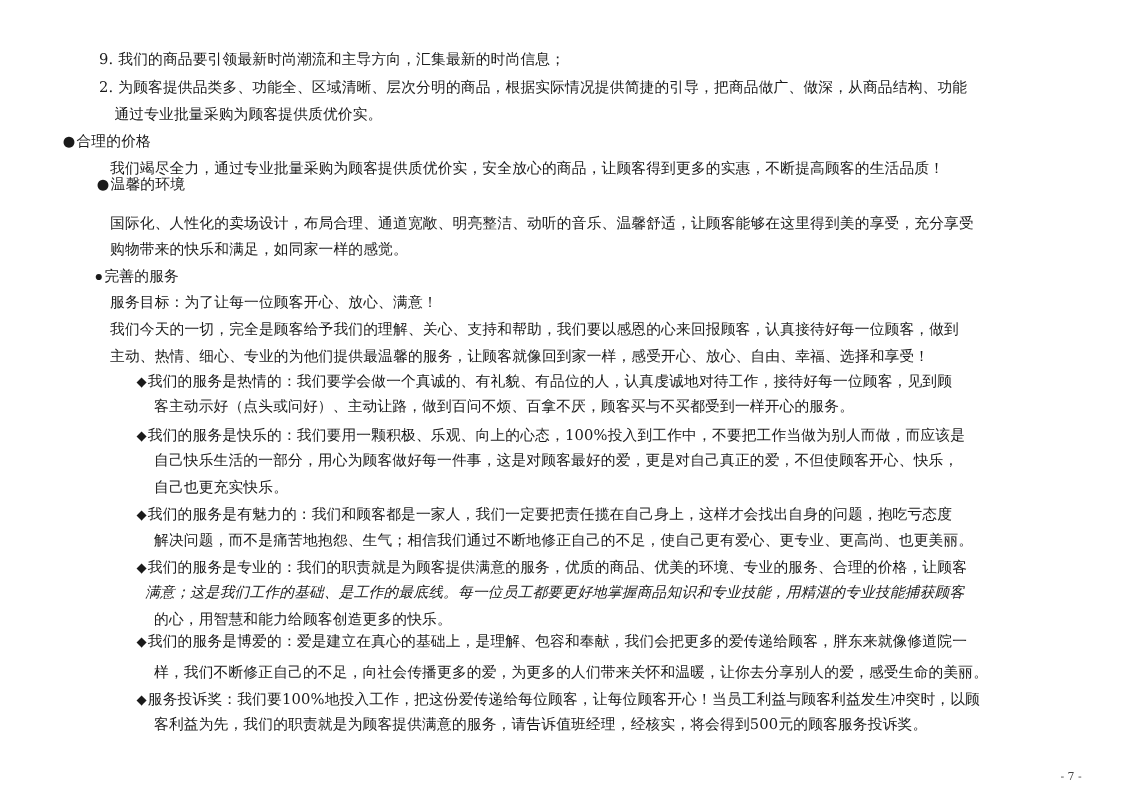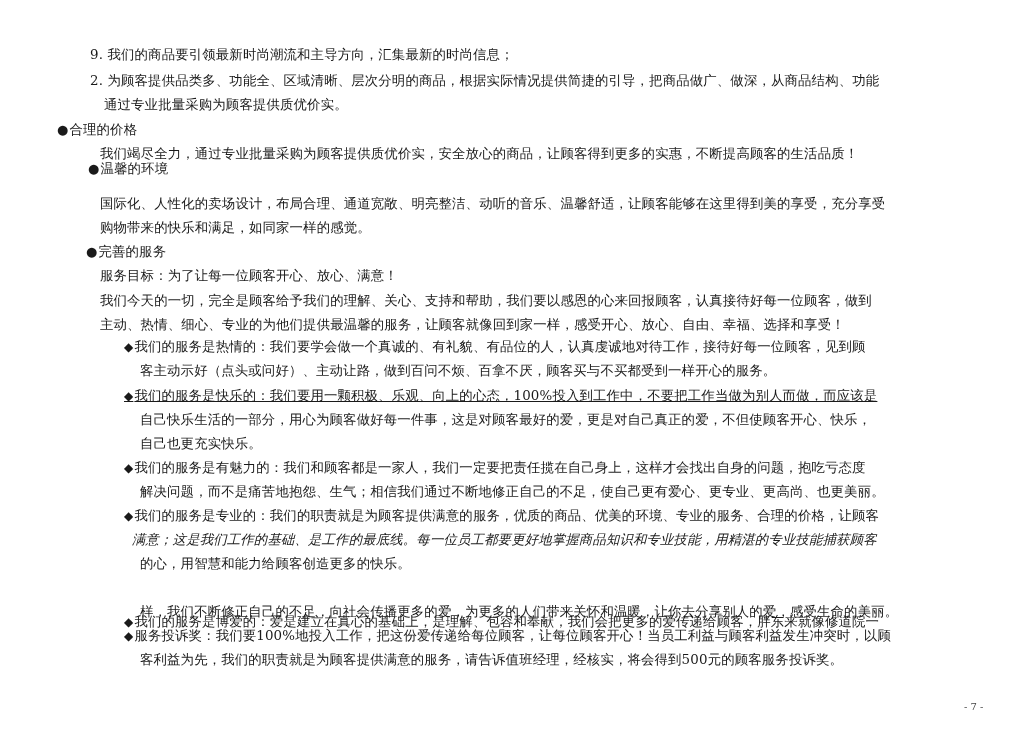--- a/index.html
+++ b/index.html
@@ -23,50 +23,50 @@
     <span class="bullet-dot">●</span><span>合理的价格</span>
   </div>
   <div class="line" style="left:100px; top:146px;">我们竭尽全力，通过专业批量采购为顾客提供质优价实，安全放心的商品，让顾客得到更多的实惠，不断提高顾客的生活品质！</div>
 
   <div class="line" style="left:88px; top:161px;">
     <span class="bullet-dot">●</span><span>温馨的环境</span>
   </div>
   <div class="line" style="left:100px; top:196px;">国际化、人性化的卖场设计，布局合理、通道宽敞、明亮整洁、动听的音乐、温馨舒适，让顾客能够在这里得到美的享受，充分享受</div>
   <div class="line" style="left:100px; top:220px;">购物带来的快乐和满足，如同家一样的感觉。</div>
 
-  <div class="line" style="left:86px; top:244px;">
+  <div class="line" style="left:86px; top:244px;font-family:Liberation Mono, monospace;">
     <span class="bullet-dot">●</span><span>完善的服务</span>
   </div>
   <div class="line" style="left:100px; top:268px;">服务目标：为了让每一位顾客开心、放心、满意！</div>
   <div class="line" style="left:100px; top:293px;">我们今天的一切，完全是顾客给予我们的理解、关心、支持和帮助，我们要以感恩的心来回报顾客，认真接待好每一位顾客，做到</div>
   <div class="line" style="left:100px; top:317px;">主动、热情、细心、专业的为他们提供最温馨的服务，让顾客就像回到家一样，感受开心、放心、自由、幸福、选择和享受！</div>
 
   <div class="line" style="left:124px; top:339px;">
     <span class="bullet-dia">◆</span><span>我们的服务是热情的：我们要学会做一个真诚的、有礼貌、有品位的人，认真虔诚地对待工作，接待好每一位顾客，见到顾</span>
   </div>
   <div class="line" style="left:140px; top:363px;">客主动示好（点头或问好）、主动让路，做到百问不烦、百拿不厌，顾客买与不买都受到一样开心的服务。</div>
 
-  <div class="line" style="left:124px; top:388px;text-decoration:underline;">
+  <div class="line" style="left:124px; top:388px;">
     <span class="bullet-dia">◆</span><span>我们的服务是快乐的：我们要用一颗积极、乐观、向上的心态，100%投入到工作中，不要把工作当做为别人而做，而应该是</span>
   </div>
   <div class="line" style="left:140px; top:412px;">自己快乐生活的一部分，用心为顾客做好每一件事，这是对顾客最好的爱，更是对自己真正的爱，不但使顾客开心、快乐，</div>
   <div class="line" style="left:140px; top:436px;">自己也更充实快乐。</div>
 
   <div class="line" style="left:124px; top:460px;text-align:center;">
     <span class="bullet-dia">◆</span><span>我们的服务是有魅力的：我们和顾客都是一家人，我们一定要把责任揽在自己身上，这样才会找出自身的问题，抱吃亏态度</span>
   </div>
   <div class="line" style="left:140px; top:484px;">解决问题，而不是痛苦地抱怨、生气；相信我们通过不断地修正自己的不足，使自己更有爱心、更专业、更高尚、也更美丽。</div>
 
   <div class="line" style="left:124px; top:508px;">
     <span class="bullet-dia">◆</span><span>我们的服务是专业的：我们的职责就是为顾客提供满意的服务，优质的商品、优美的环境、专业的服务、合理的价格，让顾客</span>
   </div>
   <div class="line" style="left:132px; top:532px;font-style:italic;">满意；这是我们工作的基础、是工作的最底线。每一位员工都要更好地掌握商品知识和专业技能，用精湛的专业技能捕获顾客</div>
   <div class="line" style="left:140px; top:556px;">的心，用智慧和能力给顾客创造更多的快乐。</div>
 
-  <div class="line" style="left:124px; top:614px;">
+  <div class="line" style="left:124px; top:575px;">
     <span class="bullet-dia">◆</span><span>我们的服务是博爱的：爱是建立在真心的基础上，是理解、包容和奉献，我们会把更多的爱传递给顾客，胖东来就像修道院一</span>
   </div>
   <div class="line" style="left:140px; top:604px;">样，我们不断修正自己的不足，向社会传播更多的爱，为更多的人们带来关怀和温暖，让你去分享别人的爱，感受生命的美丽。</div>
 
   <div class="line" style="left:124px; top:628px;">
     <span class="bullet-dia">◆</span><span>服务投诉奖：我们要100%地投入工作，把这份爱传递给每位顾客，让每位顾客开心！当员工利益与顾客利益发生冲突时，以顾</span>
   </div>
   <div class="line" style="left:140px; top:652px;">客利益为先，我们的职责就是为顾客提供满意的服务，请告诉值班经理，经核实，将会得到500元的顾客服务投诉奖。</div>
 
   <div class="page-num">- 7 -</div>

